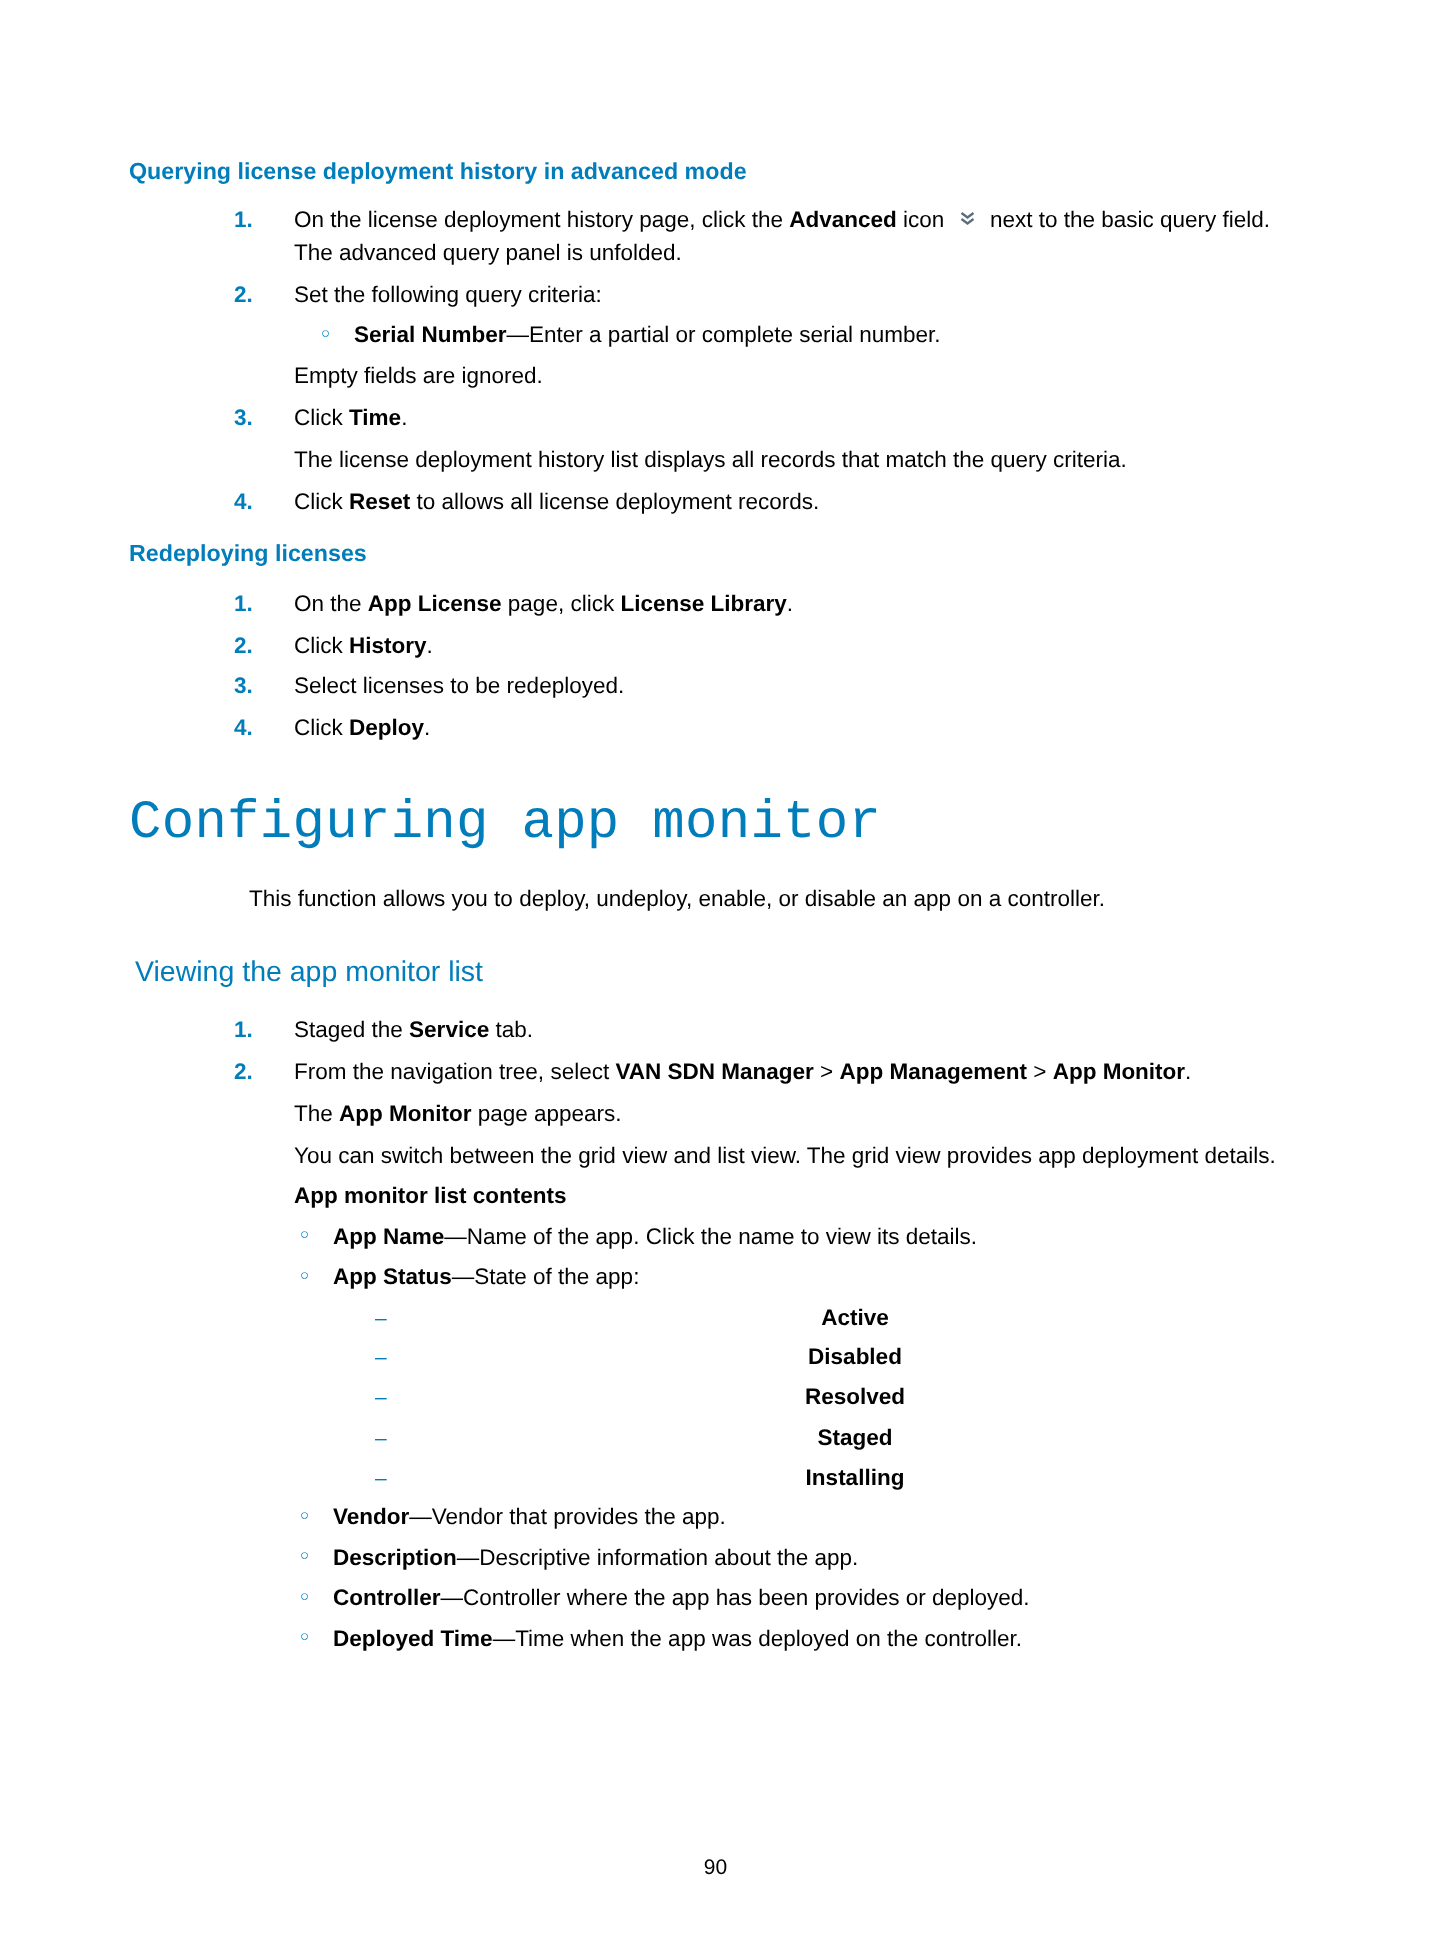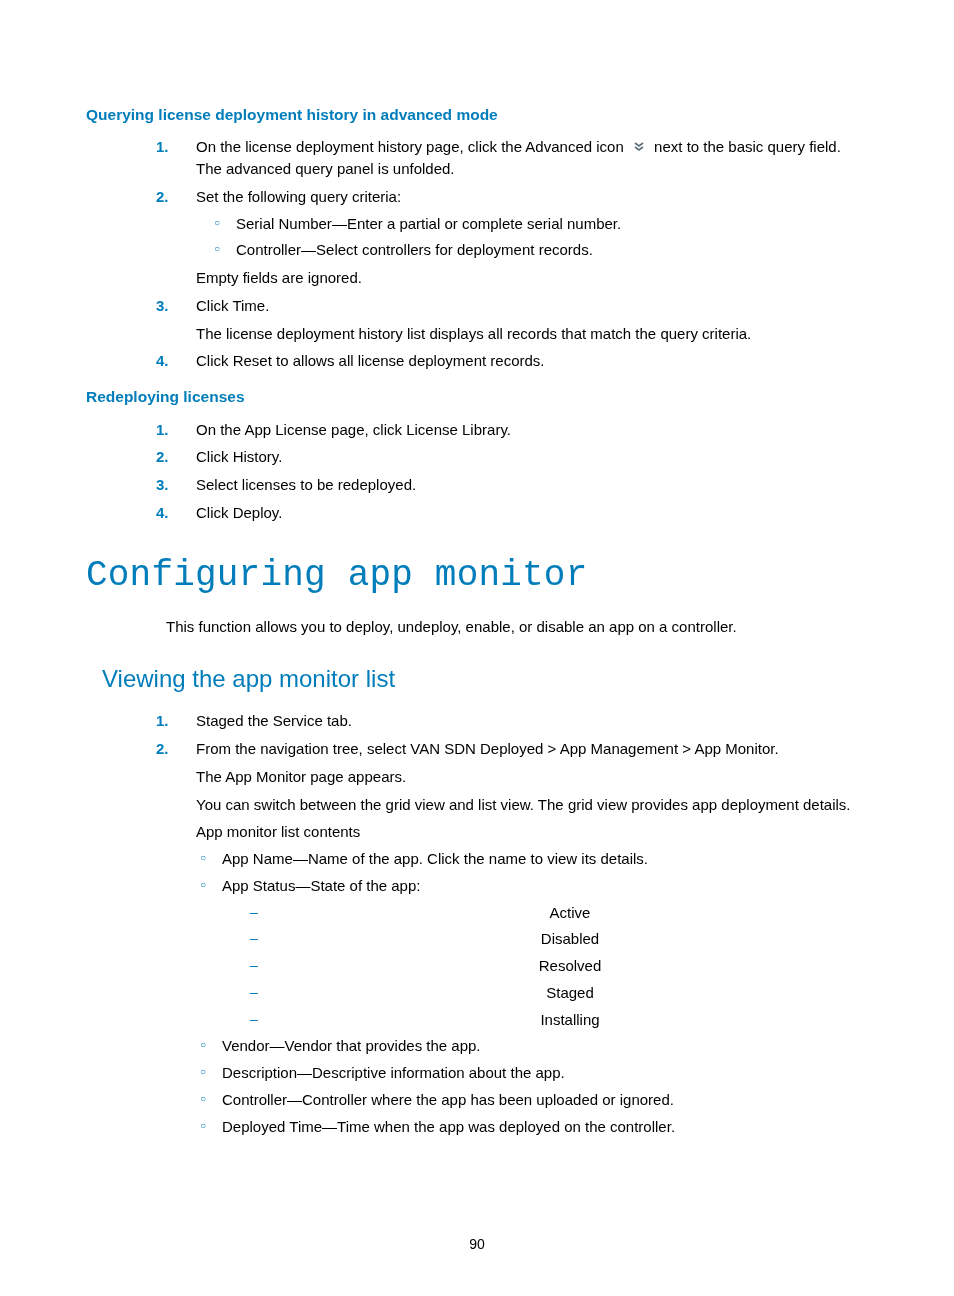--- a/index.html
+++ b/index.html
@@ -29,22 +29,22 @@
     color: #007dba;
     font-weight: normal;
     font-size: 36px;
     margin: 26px 0 14px 0;
     letter-spacing: 0.2px;
     font-family: Liberation Mono, monospace;
   }
   .h2 {
     color: #007dba;
     font-weight: normal;
-    font-size: 24px;
-    margin: 24px 0 14px 16px;
+    font-size: 19px;
+    margin: 24px 0 14px 4px;
   }
   ol.num {
     list-style: none;
     padding: 0;
     margin: 0 0 0 70px;
   }
   ol.num > li {
     position: relative;
     padding-left: 40px;
     margin: 6px 0 6px 0;
@@ -90,21 +90,21 @@
     text-align: center;
   }
   ul.dash > li::before {
     content: "–";
     position: absolute;
     left: 0;
     top: 0;
     color: #007dba;
     font-size: 14px;
   }
-  b { font-weight: normal; }
+  b { font-weight: bold; }
   .para-indent {
     margin-left: 80px;
     margin-top: 6px;
     margin-bottom: 6px;
   }
   .adv-icon {
     display: inline-block;
     vertical-align: middle;
     position: relative;
     top: -2px;
@@ -136,21 +136,20 @@
           <polyline points="3,7 7,10 11,7" fill="none" stroke="#5a6f7a" stroke-width="1.6"></polyline>
         </svg>
       </span>
       <span> next to the basic query field. The advanced query panel is unfolded.</span>
     </li>
     <li>
       <span class="marker">2.</span>
       <span>Set the following query criteria:</span>
       <ul class="circ">
         <li><b>Serial Number</b><span>—Enter a partial or complete serial number.</span></li>
-        <li><b>Controller</b><span>—Select controllers for deployment records.</span></li>
       </ul>
       <div class="indent-block">Empty fields are ignored.</div>
     </li>
     <li>
       <span class="marker">3.</span>
       <span>Click </span><b>Time</b><span>.</span>
       <div class="indent-block">The license deployment history list displays all records that match the query criteria.</div>
     </li>
     <li>
       <span class="marker">4.</span>
@@ -182,39 +181,39 @@
   <div class="para-indent">This function allows you to deploy, undeploy, enable, or disable an app on a controller.</div>
 
   <div class="h2">Viewing the app monitor list</div>
   <ol class="num">
     <li>
       <span class="marker">1.</span>
       <span>Staged the </span><b>Service</b><span> tab.</span>
     </li>
     <li>
       <span class="marker">2.</span>
-      <span>From the navigation tree, select </span><b>VAN SDN Deployed</b><span> &gt; </span><b>App Management</b><span> &gt; </span><b>App Monitor</b><span>.</span>
+      <span>From the navigation tree, select </span><b>VAN SDN Manager</b><span> &gt; </span><b>App Management</b><span> &gt; </span><b>App Monitor</b><span>.</span>
       <div class="indent-block">
         <span>The </span><b>App Monitor</b><span> page appears.</span>
       </div>
       <div class="indent-block">You can switch between the grid view and list view. The grid view provides app deployment details.</div>
       <div class="indent-block"><b>App monitor list contents</b></div>
       <ul class="circ" style="margin-left:4px;">
         <li><b>App Name</b><span>—Name of the app. Click the name to view its details.</span></li>
         <li><b>App Status</b><span>—State of the app:</span>
           <ul class="dash">
             <li><b>Active</b></li>
             <li><b>Disabled</b></li>
             <li><b>Resolved</b></li>
             <li><b>Staged</b></li>
             <li><b>Installing</b></li>
           </ul>
         </li>
         <li><b>Vendor</b><span>—Vendor that provides the app.</span></li>
         <li><b>Description</b><span>—Descriptive information about the app.</span></li>
-        <li><b>Controller</b><span>—Controller where the app has been uploaded or ignored.</span></li>
+        <li><b>Controller</b><span>—Controller where the app has been provides or deployed.</span></li>
         <li><b>Deployed Time</b><span>—Time when the app was deployed on the controller.</span></li>
       </ul>
     </li>
   </ol>
 
   <div class="page-number">90</div>
 </div>
 
 </body></html>

